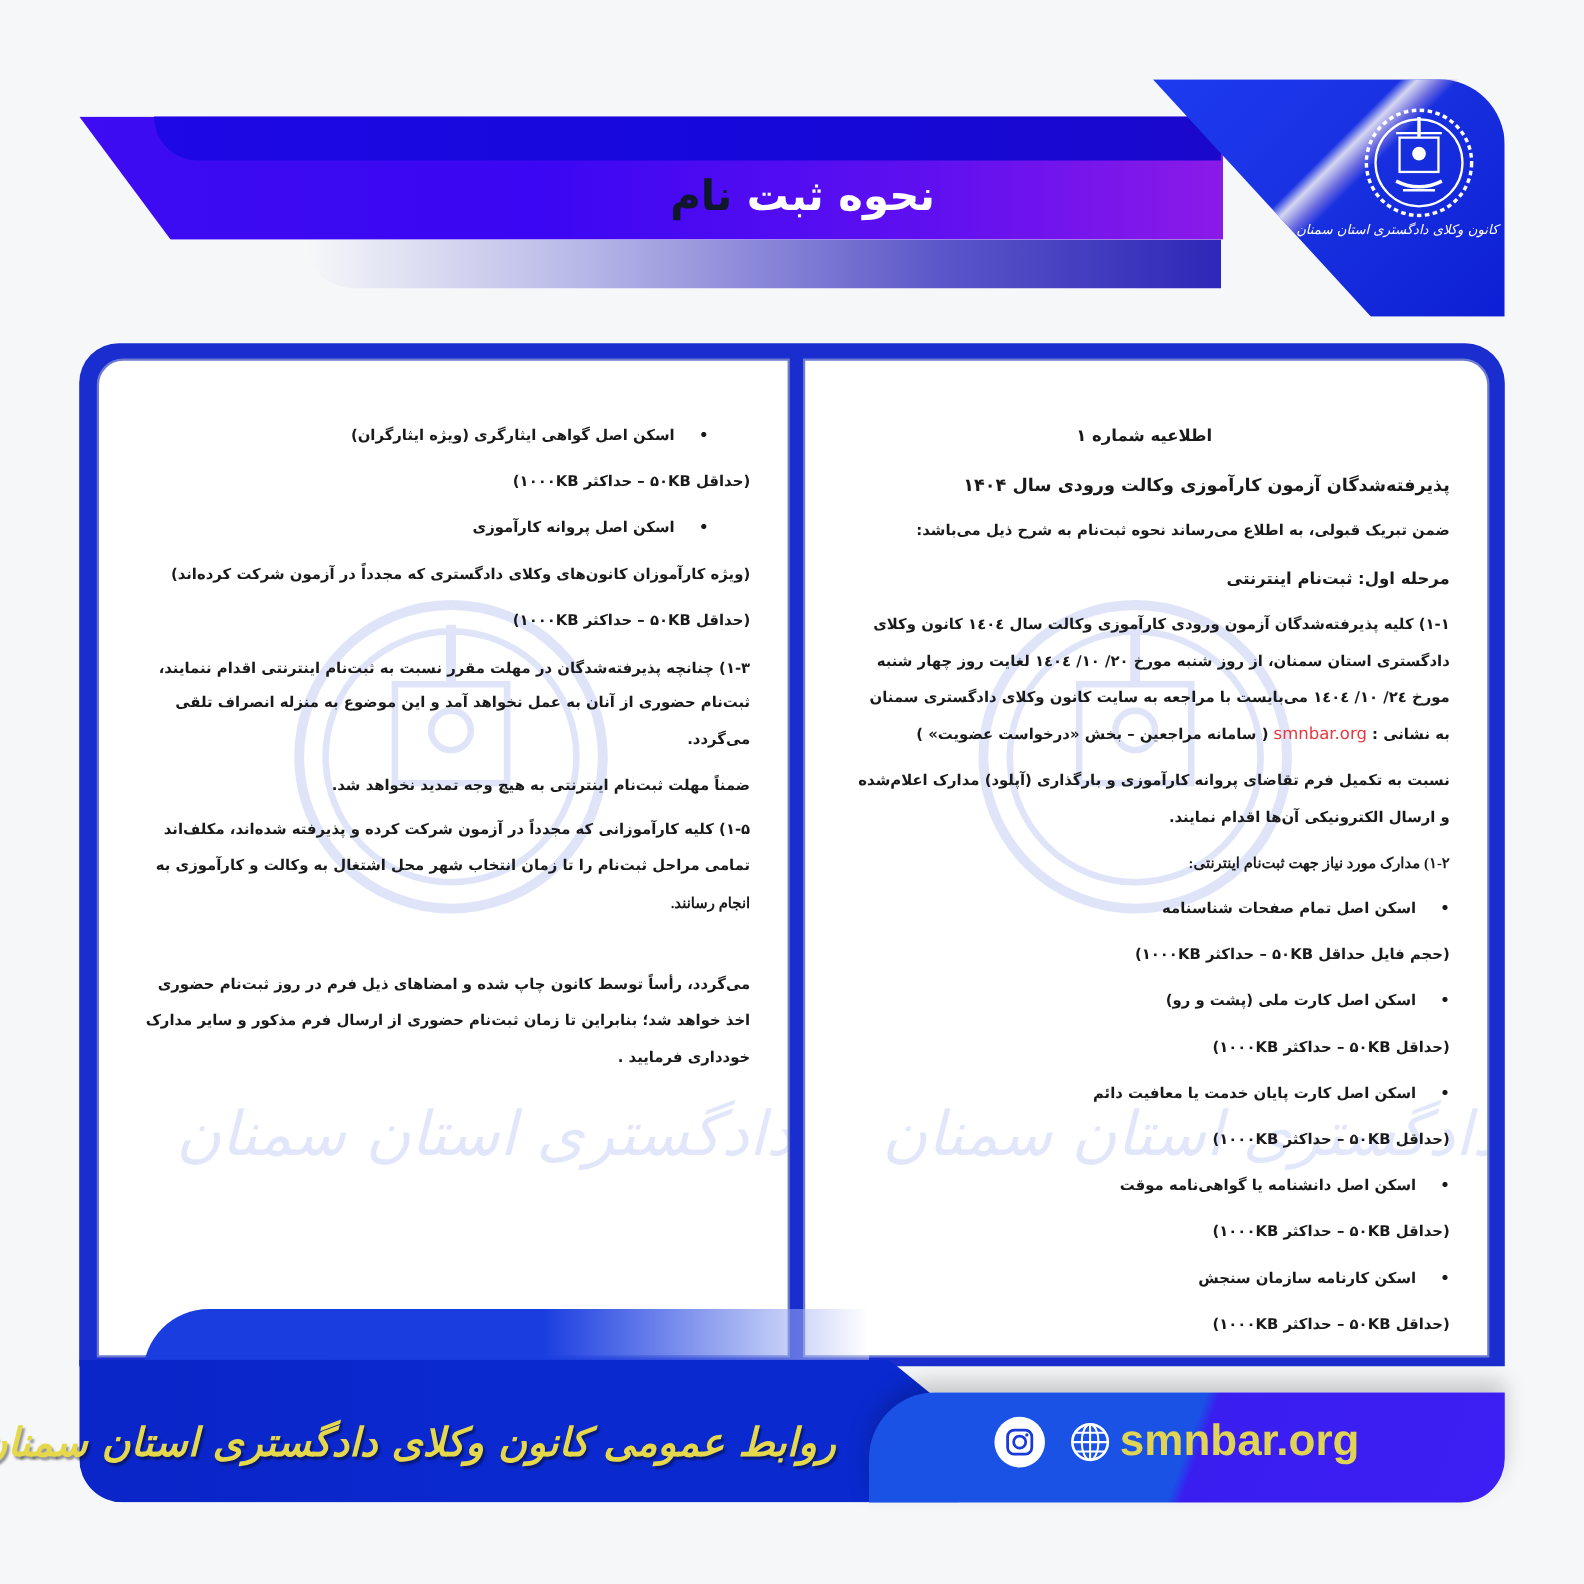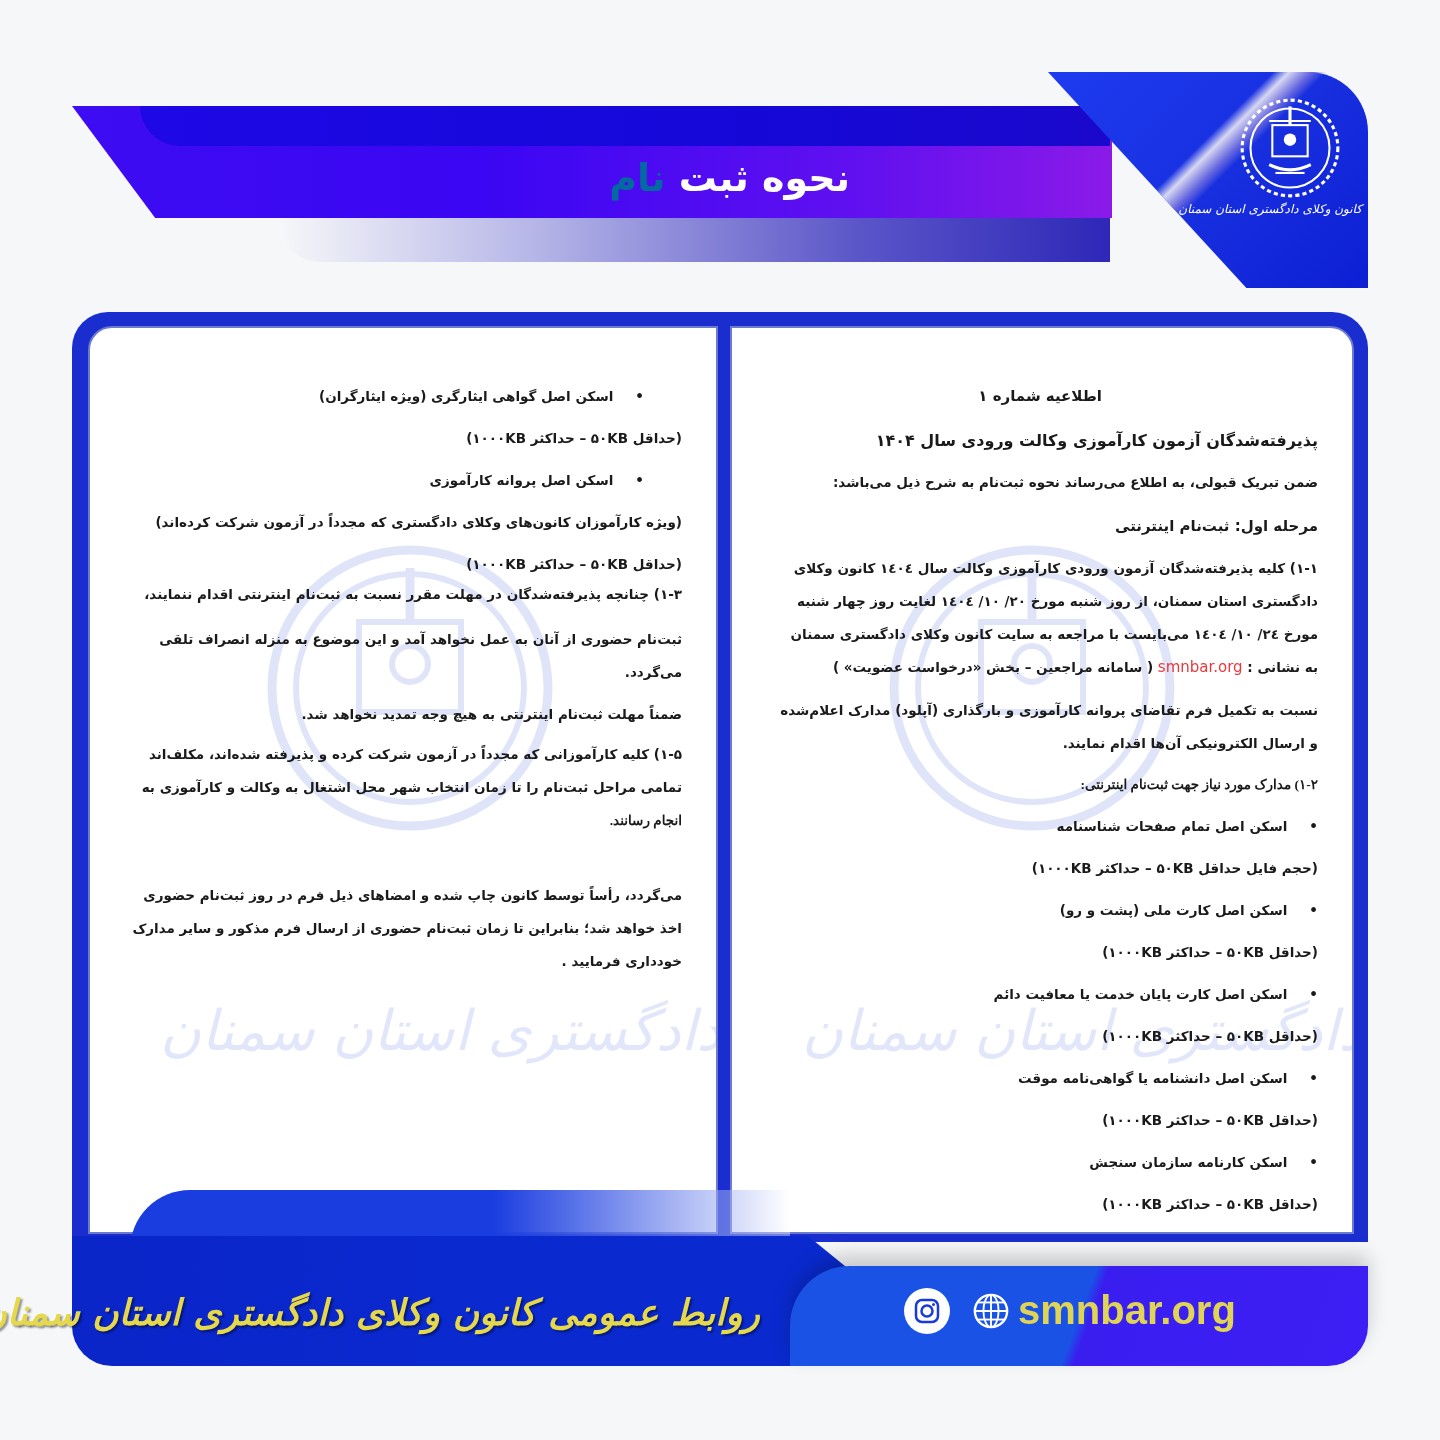--- a/index.html
+++ b/index.html
@@ -31,21 +31,21 @@
   }
   .hdr-logo-panel::before {
     content: ""; position: absolute; left: 0; top: 0; width: 100%; height: 100%;
     background: linear-gradient(135deg, transparent 0%, transparent 42%, #d6d6f2 45%, #6b6be0 49%, transparent 52%);
   }
   .hdr-title {
     position: absolute; left: 560px; top: 148px; width: 290px; height: 60px;
     direction: rtl; text-align: right; font-size: 38px; font-weight: bold;
     color: #ffffff; line-height: 60px;
   }
-  .hdr-title .accent { color: #0369a1; }
+  .hdr-title .accent { color: #0f172a; }
 
   .emblem {
     position: absolute; left: 1238px; top: 96px; width: 104px; height: 104px;
   }
   .logo-caption {
     position: absolute; left: 1212px; top: 202px; width: 150px; height: 24px;
     direction: rtl; text-align: center; color: #ffffff; font-size: 12px;
     font-family: "DejaVu Serif", serif; font-style: italic; white-space: nowrap;
   }
 
@@ -194,21 +194,21 @@
     <line x1="50" y1="10" x2="50" y2="28" stroke="#1c3ad8" stroke-width="3"></line>
   </svg>
   <div class="watermark-text" style="left:70px; top:670px;">کانون وکلای دادگستری استان سمنان</div>
 
   <div class="txt bullet" style="right:72px; top:52px;">اسکن اصل گواهی ایثارگری (ویژه ایثارگران)</div>
   <div class="txt" style="right:34px; top:94px;">(حداقل ۵۰KB – حداکثر ۱۰۰۰KB)</div>
   <div class="txt bullet" style="right:72px; top:136px;">اسکن اصل پروانه کارآموزی</div>
   <div class="txt" style="right:34px; top:178px;">(ویژه کارآموزان کانون‌های وکلای دادگستری که مجدداً در آزمون شرکت کرده‌اند)</div>
   <div class="txt" style="right:34px; top:220px;">(حداقل ۵۰KB – حداکثر ۱۰۰۰KB)</div>
 
-  <div class="txt" style="right:34px; top:250px;">۱-۳)  چنانچه پذیرفته‌شدگان در مهلت مقرر نسبت به ثبت‌نام اینترنتی اقدام ننمایند،</div>
+  <div class="txt" style="right:34px; top:264px;">۱-۳)  چنانچه پذیرفته‌شدگان در مهلت مقرر نسبت به ثبت‌نام اینترنتی اقدام ننمایند،</div>
   <div class="txt" style="right:34px; top:295px;">ثبت‌نام حضوری از آنان به عمل نخواهد آمد و این موضوع به منزله انصراف تلقی</div>
   <div class="txt" style="right:34px; top:328px;">می‌گردد.</div>
 
   <div class="txt" style="right:34px; top:370px;">ضمناً مهلت ثبت‌نام اینترنتی به هیچ وجه تمدید نخواهد شد.</div>
 
   <div class="txt" style="right:34px; top:410px;">۱-۵) کلیه کارآموزانی که مجدداً در آزمون شرکت کرده و پذیرفته شده‌اند، مکلف‌اند</div>
   <div class="txt" style="right:34px; top:443px;">تمامی مراحل ثبت‌نام را تا زمان انتخاب شهر محل اشتغال به وکالت و کارآموزی به</div>
   <div class="txt" style="right:34px; top:476px;font-family:Liberation Serif, serif;">انجام رسانند.</div>
 
   <div class="txt" style="right:34px; top:551px;">می‌گردد، رأساً توسط کانون چاپ شده و امضاهای ذیل فرم در روز ثبت‌نام حضوری</div>

